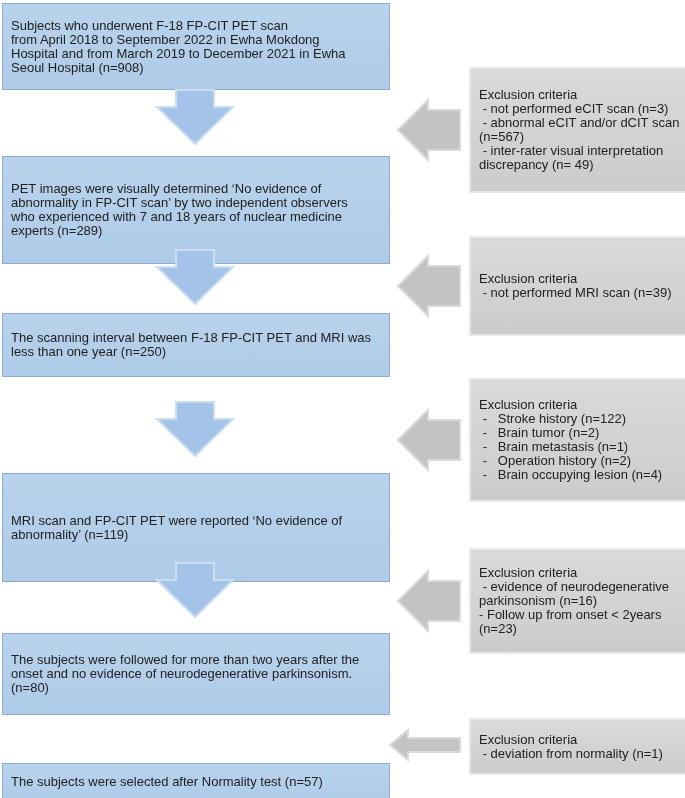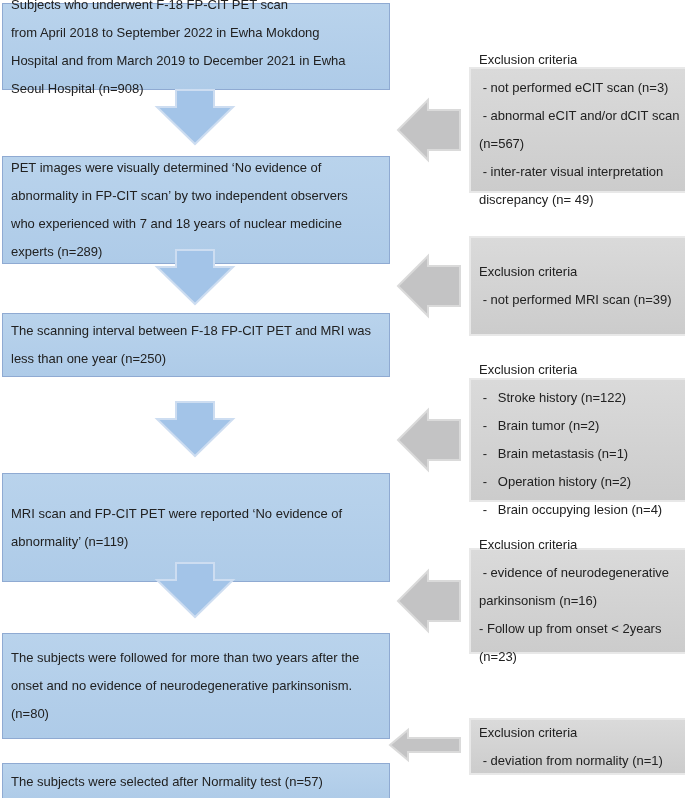--- a/index.html
+++ b/index.html
@@ -10,41 +10,41 @@
     background:#ffffff;
     font-family:"Liberation Sans", sans-serif;
     color:#212121;
   }
   .box{
     position:absolute;
     box-sizing:border-box;
     display:flex;
     align-items:center;
     font-size:13px;
-    line-height:28px;
+    line-height:14px;
   }
   .txt{white-space:pre-wrap;width:100%;}
   .step{
     left:2px;width:388px;
     background:linear-gradient(180deg,#b9d3ec 0%,#aecbe8 100%);
     border:1.5px solid #8faad2;
     padding:4px 5px 4px 8px;
   }
   .excl{
     left:460px;width:224px;
     background:linear-gradient(180deg,#dadada 0%,#cccccc 100%);
     border:2px solid #e8e8e8;
     padding:3px 4px 3px 8px;
     margin-left:9px;
   }
   .s1{top:3px;height:87px;}
   .s2{top:156px;height:108px;}
   .s3{top:313px;height:64px;}
   .s4{top:473px;height:109px;}
-  .s5{top:633px;height:106px;}
+  .s5{top:633px;height:82px;}
   .s6{top:763px;height:38px;}
   .g1{top:67px;height:126px;}
   .g2{top:236px;height:100px;}
   .g3{top:378px;height:124px;}
   .g4{top:548px;height:106px;}
   .g5{top:718px;height:57px;}
   svg.arrow{position:absolute;overflow:visible;}
   svg.arrow polygon{stroke-linejoin:miter;}
   .darrow polygon{fill:#a3c4e8;stroke:#cdddf1;stroke-width:2;}
   .larrow polygon{fill:#c3c3c4;stroke:#dadada;stroke-width:2;}

